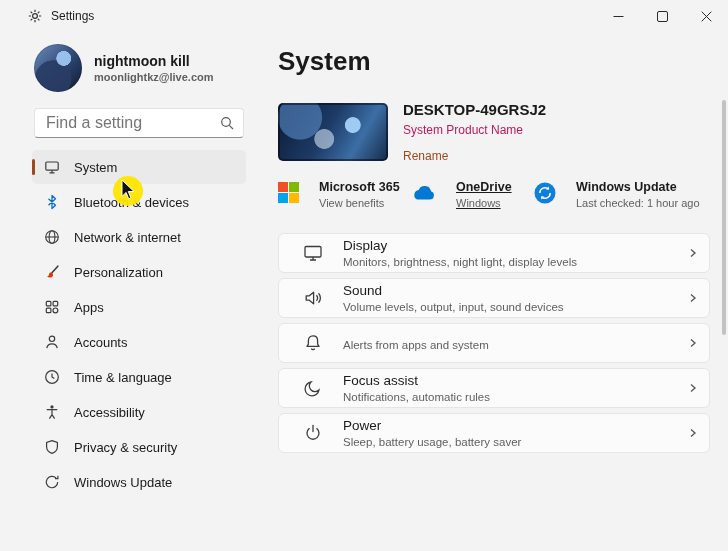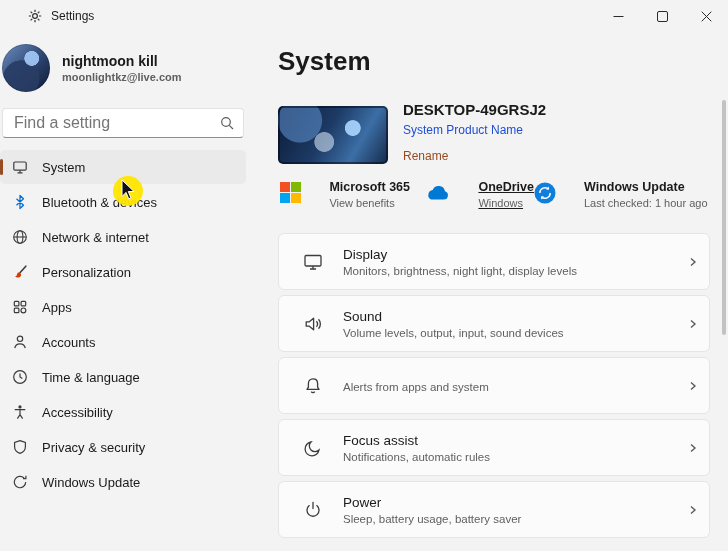--- a/index.html
+++ b/index.html
@@ -22,21 +22,21 @@
   .window{position:relative;width:728px;height:551px;background:var(--bg);}
 
   
   .titlebar{position:absolute;top:0;left:0;right:0;height:32px;}
   .tb-left{display:flex;gap:9px;padding:9px 0 0 28px;}
   .tb-title{font-size:12px;color:#1b1b1b;}
   .tb-controls{position:absolute;right:0;top:0;height:32px;display:flex;}
   .tb-btn{width:44px;height:32px;display:flex;align-items:center;justify-content:center;cursor:pointer;}
 
   
-  .sidebar{position:absolute;top:32px;left:0;bottom:0;width:262px;padding:6px 16px 0 0;}
+  .sidebar{position:absolute;top:32px;left:0;bottom:0;width:262px;padding:6px 16px 0 32px;}
   .user{display:flex;align-items:center;gap:12px;padding:6px 0 12px 2px;cursor:pointer;}
   .avatar{
     width:48px;height:48px;border-radius:50%;flex:0 0 48px;
     background:
       radial-gradient(circle at 62% 30%, rgba(170,210,255,.85) 0 16%, transparent 17%),
       radial-gradient(circle at 40% 72%, rgba(40,60,100,.9) 0 40%, transparent 41%),
       linear-gradient(135deg,#6d8fc0 0%,#2c4470 55%,#0d1830 100%);
     box-shadow:inset 0 0 0 1px rgba(0,0,0,.15);
   }
   .user-name{font-size:14px;font-weight:700;line-height:1.2;}
@@ -60,44 +60,44 @@
   .nav-item.selected::before{
     content:"";position:absolute;left:0;top:9px;width:3px;height:16px;
     border-radius:2px;background:var(--accent);
   }
   .nav-icon{width:16px;height:16px;flex:0 0 16px;display:flex;}
 
   
   .main{position:absolute;left:278px;top:32px;right:18px;bottom:0;}
   .page-title{margin:14px 0 0 0;font-size:26px;font-weight:600;color:var(--text);}
 
-  .device{display:flex;gap:15px;margin-top:22px;align-items:flex-end;}
+  .device{display:flex;gap:15px;margin-top:22px;align-items:center;}
   .device-img{
     width:110px;height:58px;border-radius:5px;flex:0 0 110px;
     background:
       radial-gradient(circle at 68% 38%, rgba(170,215,255,.9) 0 9%, transparent 10%),
       radial-gradient(circle at 42% 62%, rgba(225,240,255,.55) 0 13%, transparent 14%),
       radial-gradient(circle at 20% 25%, rgba(90,140,200,.6) 0 22%, transparent 23%),
       linear-gradient(120deg,#0b1a36 0%,#1d3b66 45%,#3c6ea5 72%,#142948 100%);
     box-shadow:inset 0 0 0 2px rgba(5,10,25,.55);
   }
   .device-name{font-size:15px;font-weight:600;margin-top:2px;}
-  .device-product{font-size:12px;color:#1d4ed8;margin-top:5px;}
+  .device-product{font-size:12px;color:#be185d;margin-top:5px;}
   .rename{font-size:12px;color:var(--accent);margin-top:12px;display:inline-block;cursor:pointer;}
 
   .quick-links{display:flex;margin-top:16px;align-items:center;}
-  .ql-item{display:flex;gap:28px;align-items:center;cursor:pointer;justify-content:flex-end;}
+  .ql-item{display:flex;gap:20px;align-items:center;cursor:pointer;}
   .ql-item.q1{width:132px;}
   .ql-item.q2{width:124px;text-decoration:underline;}
   .ql-title{font-size:12.5px;font-weight:600;line-height:1.2;}
   .ql-sub{font-size:11px;color:var(--text-sub);margin-top:2px;}
 
   .cards{display:flex;flex-direction:column;gap:5px;margin-top:24px;}
   .card{
-    display:flex;align-items:center;height:57px;
+    display:flex;align-items:center;height:40px;
     background:var(--card-bg);border:1px solid var(--card-border);border-radius:6px;
     padding:0 10px 0 24px;cursor:pointer;
   }
   .card-icon{width:22px;flex:0 0 22px;display:flex;}
   .card-text{margin-left:18px;flex:1;}
   .card-title{font-size:13.5px;color:var(--text);}
   .card-sub{font-size:11.5px;color:var(--text-sub);margin-top:3px;}
   .chevron{flex:0 0 12px;display:flex;}
 
   

